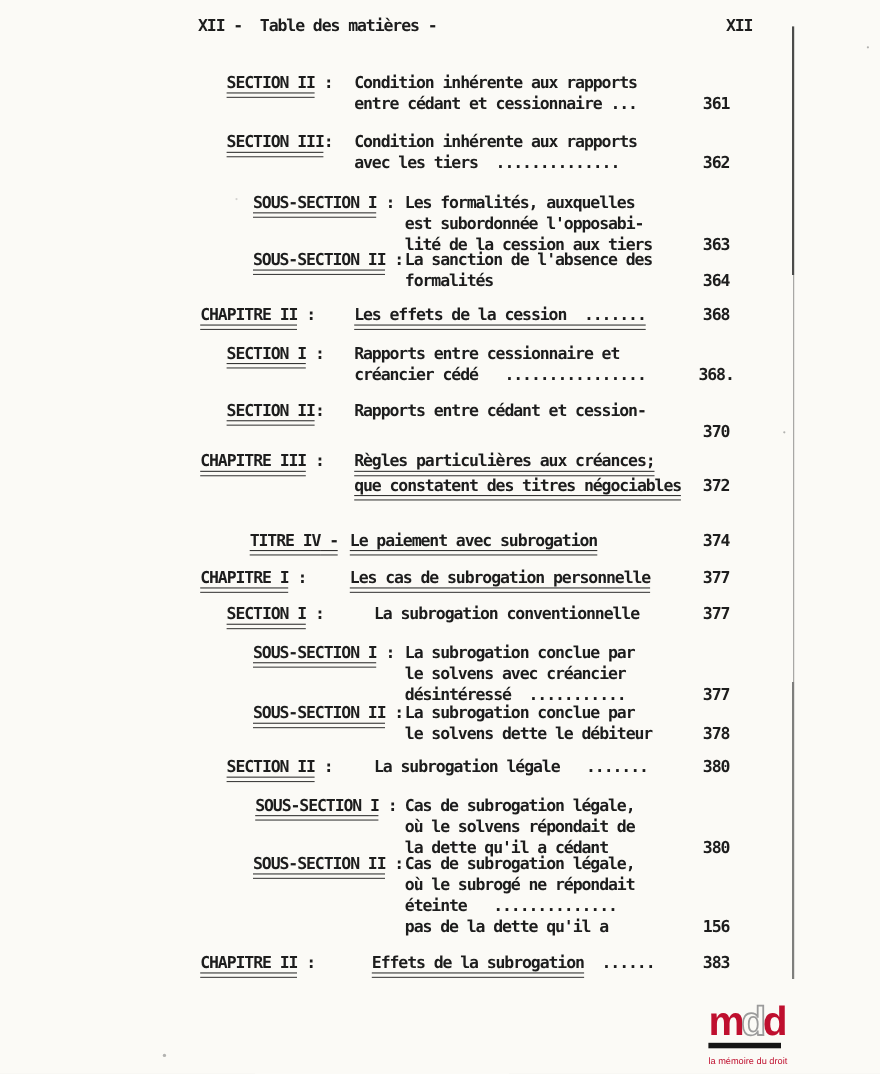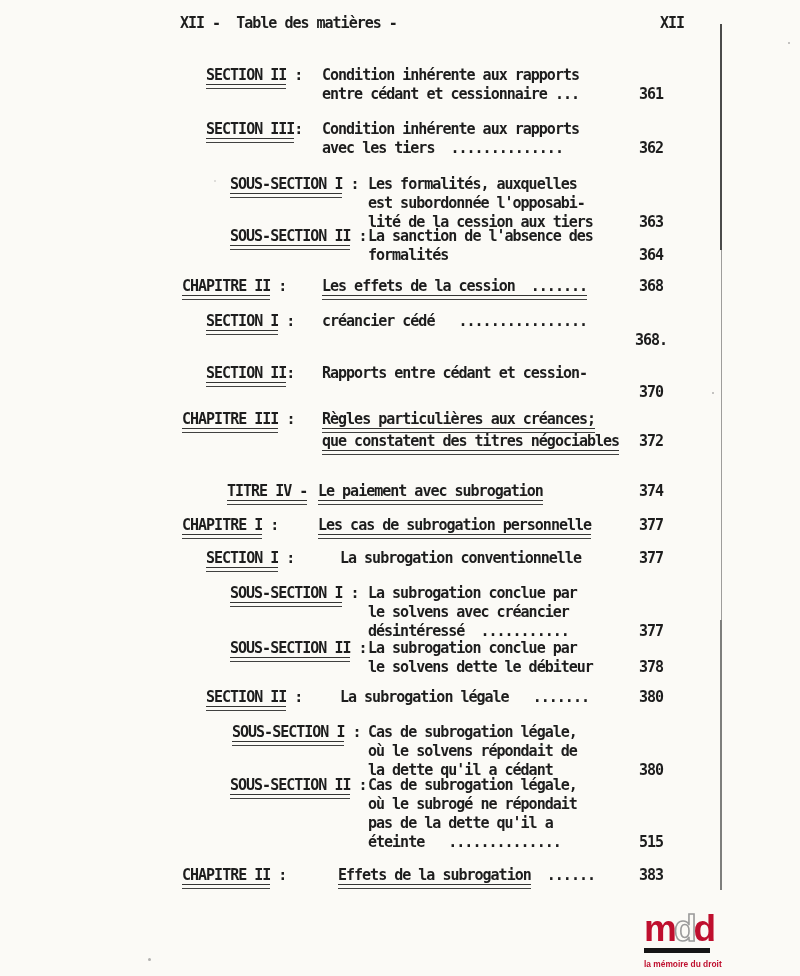--- a/index.html
+++ b/index.html
@@ -38,21 +38,21 @@
   .sl1{left:720px;top:24px;width:2.4px;height:226px;opacity:.85;}
   .sl2{left:721px;top:250px;width:1.4px;height:370px;opacity:.45;}
   .sl3{left:720px;top:620px;width:2px;height:270px;opacity:.6;}
   .speck{position:absolute;width:2px;height:2px;border-radius:50%;background:#777;opacity:.55;}
   
   .logo{position:absolute;left:644px;top:912px;width:72px;
         font-family:"Liberation Sans","DejaVu Sans",sans-serif;}
   .mdd{font-size:37px;font-weight:bold;letter-spacing:-3px;line-height:34px;color:#bf0f2e;}
   .mdd .dout{color:#fbfaf6;-webkit-text-stroke:1.6px #9b9b9b;}
   .logobar{width:66px;height:5px;background:#151515;margin-top:2px;}
-  .tagline{margin-top:2px;font-size:8.4px;font-weight:bold;color:#bf0f2e;
+  .tagline{margin-top:2px;font-size:8.4px;font-weight:normal;color:#bf0f2e;
            letter-spacing:0;white-space:nowrap;}
 </style>
 </head>
 <body>
 
 <div class="page">
 
   <div class="hdr-left">XII -  Table des matières -</div>
   <div class="hdr-right">XII</div>
 
@@ -97,20 +97,21 @@
     <span class="lab" style="left:182px"><span class="ul">CHAPITRE II</span><span> :</span></span>
     <div class="txt" style="left:322px">
       <div class="line"><span class="ul">Les effets de la cession  .......</span></div>
     </div>
     <span class="pg" style="top:0px">368</span>
   </div>
 
   <div class="entry" style="top:312px">
     <span class="lab" style="left:206px"><span class="ul">SECTION I</span><span> :</span></span>
     <div class="txt" style="left:322px">
+      <div class="line">Rapports entre cessionnaire et</div>
       <div class="line">créancier cédé   ................</div>
     </div>
     <span class="pg" style="top:19px">368.</span>
   </div>
 
   <div class="entry" style="top:364px">
     <span class="lab" style="left:206px"><span class="ul">SECTION II</span><span>:</span></span>
     <div class="txt" style="left:322px">
       <div class="line">Rapports entre cédant et cession-</div>
     </div>
@@ -185,24 +186,24 @@
       <div class="line">la dette qu'il a cédant</div>
     </div>
     <span class="pg" style="top:38px">380</span>
   </div>
 
   <div class="entry" style="top:776px">
     <span class="lab" style="left:230px"><span class="ul">SOUS-SECTION II</span><span> :</span></span>
     <div class="txt" style="left:368px">
       <div class="line">Cas de subrogation légale,</div>
       <div class="line">où le subrogé ne répondait</div>
+      <div class="line">éteinte   ..............</div>
       <div class="line">pas de la dette qu'il a</div>
-      <div class="line">éteinte   ..............</div>
-    </div>
-    <span class="pg" style="top:57px">515</span>
+    </div>
+    <span class="pg" style="top:57px">156</span>
   </div>
 
   <div class="entry" style="top:866px">
     <span class="lab" style="left:182px"><span class="ul">CHAPITRE II</span><span> :</span></span>
     <div class="txt" style="left:338px">
       <div class="line"><span class="ul">Effets de la subrogation</span><span>  ......</span></div>
     </div>
     <span class="pg" style="top:0px">383</span>
   </div>
 

